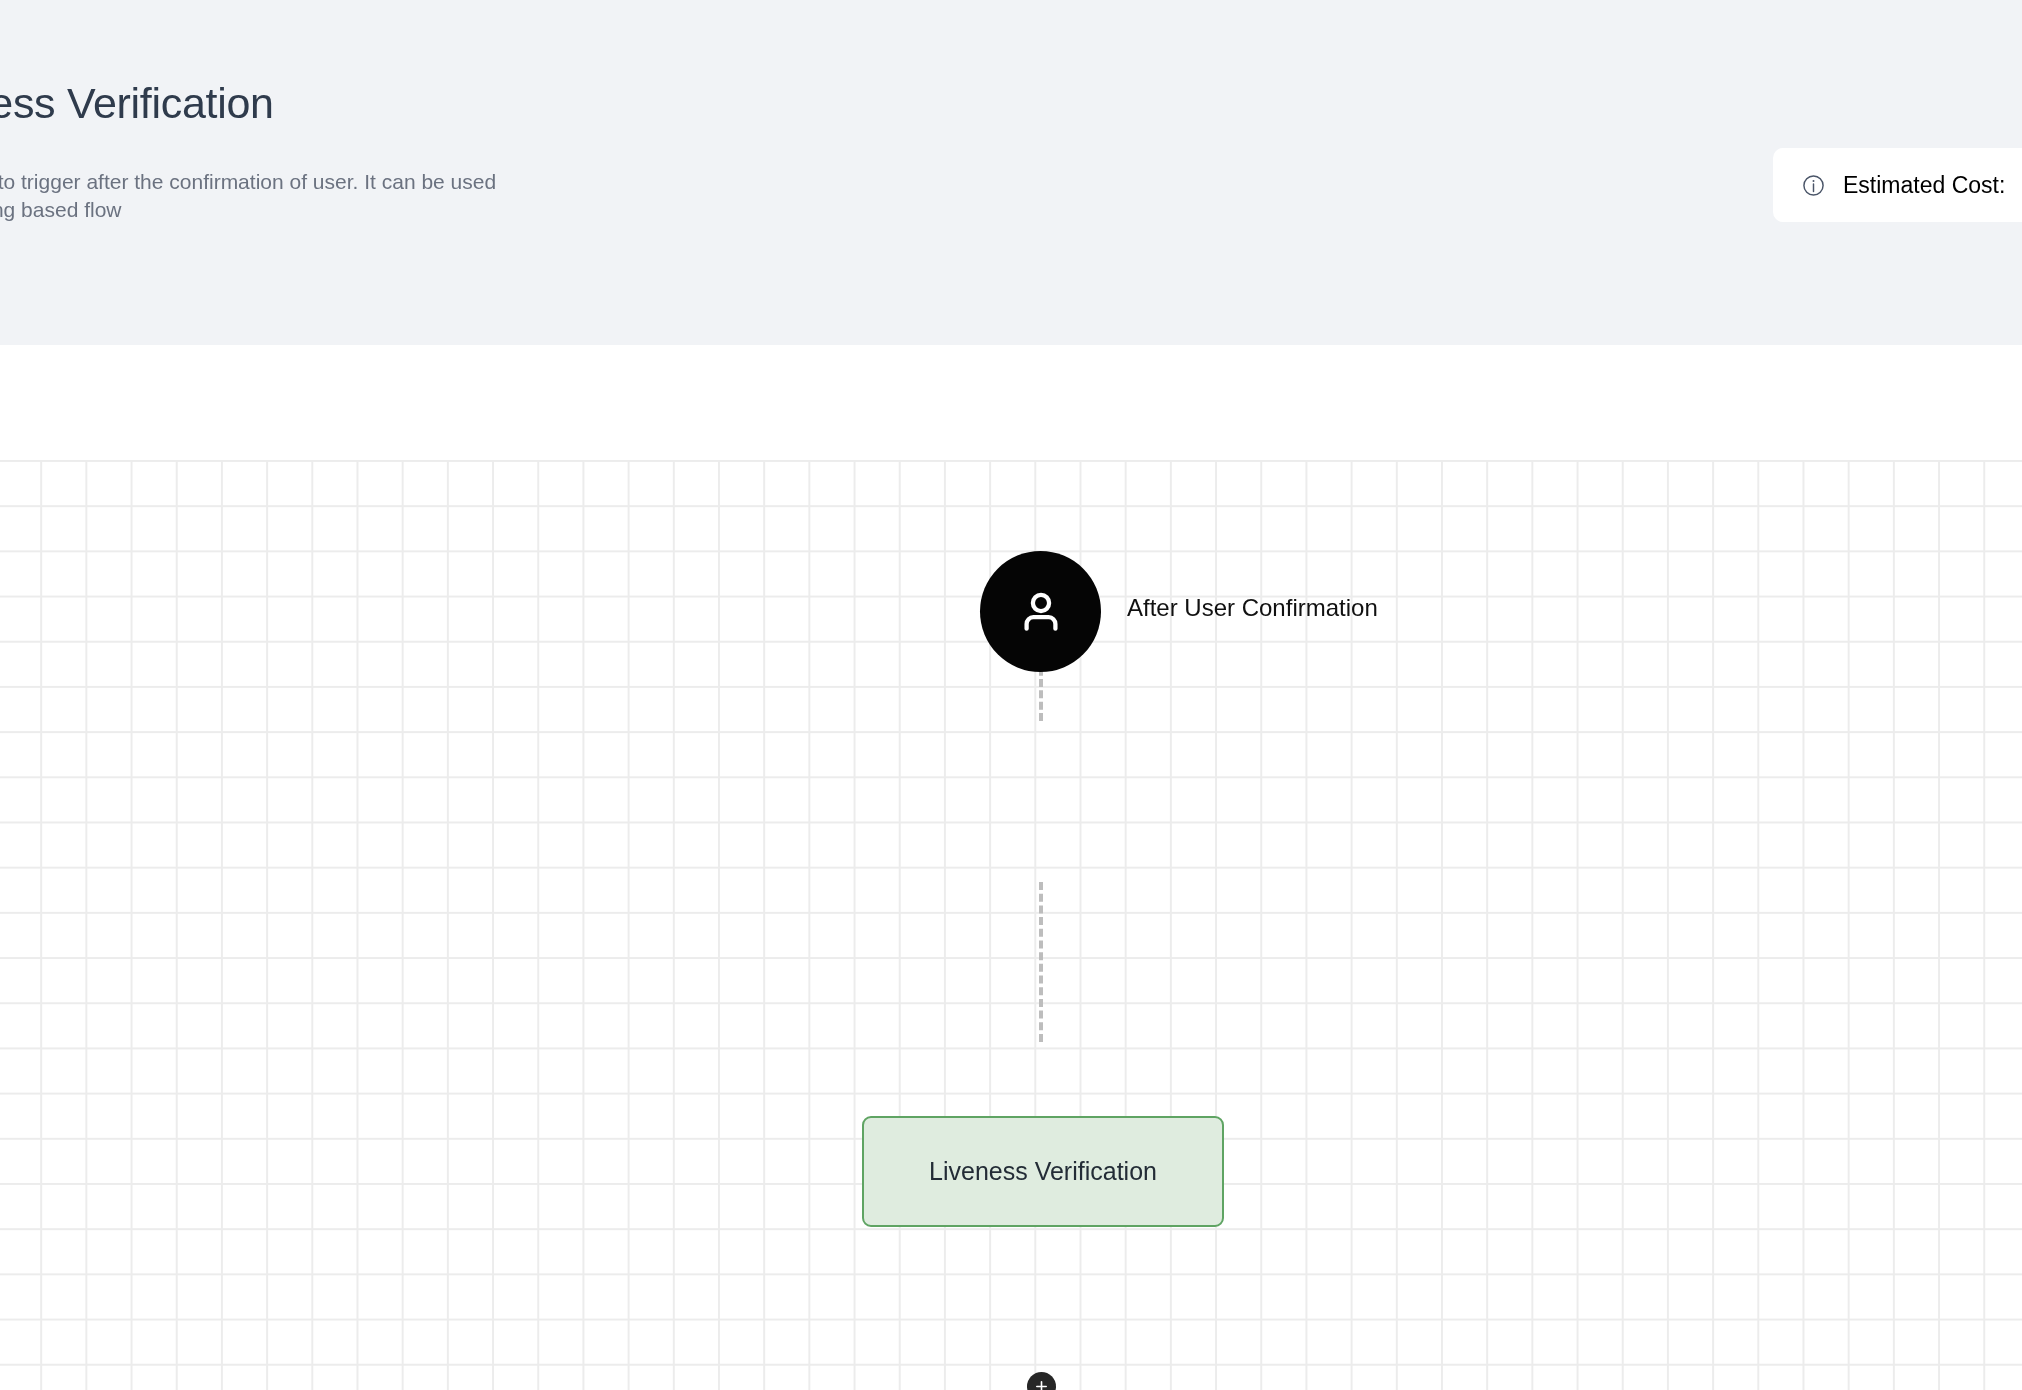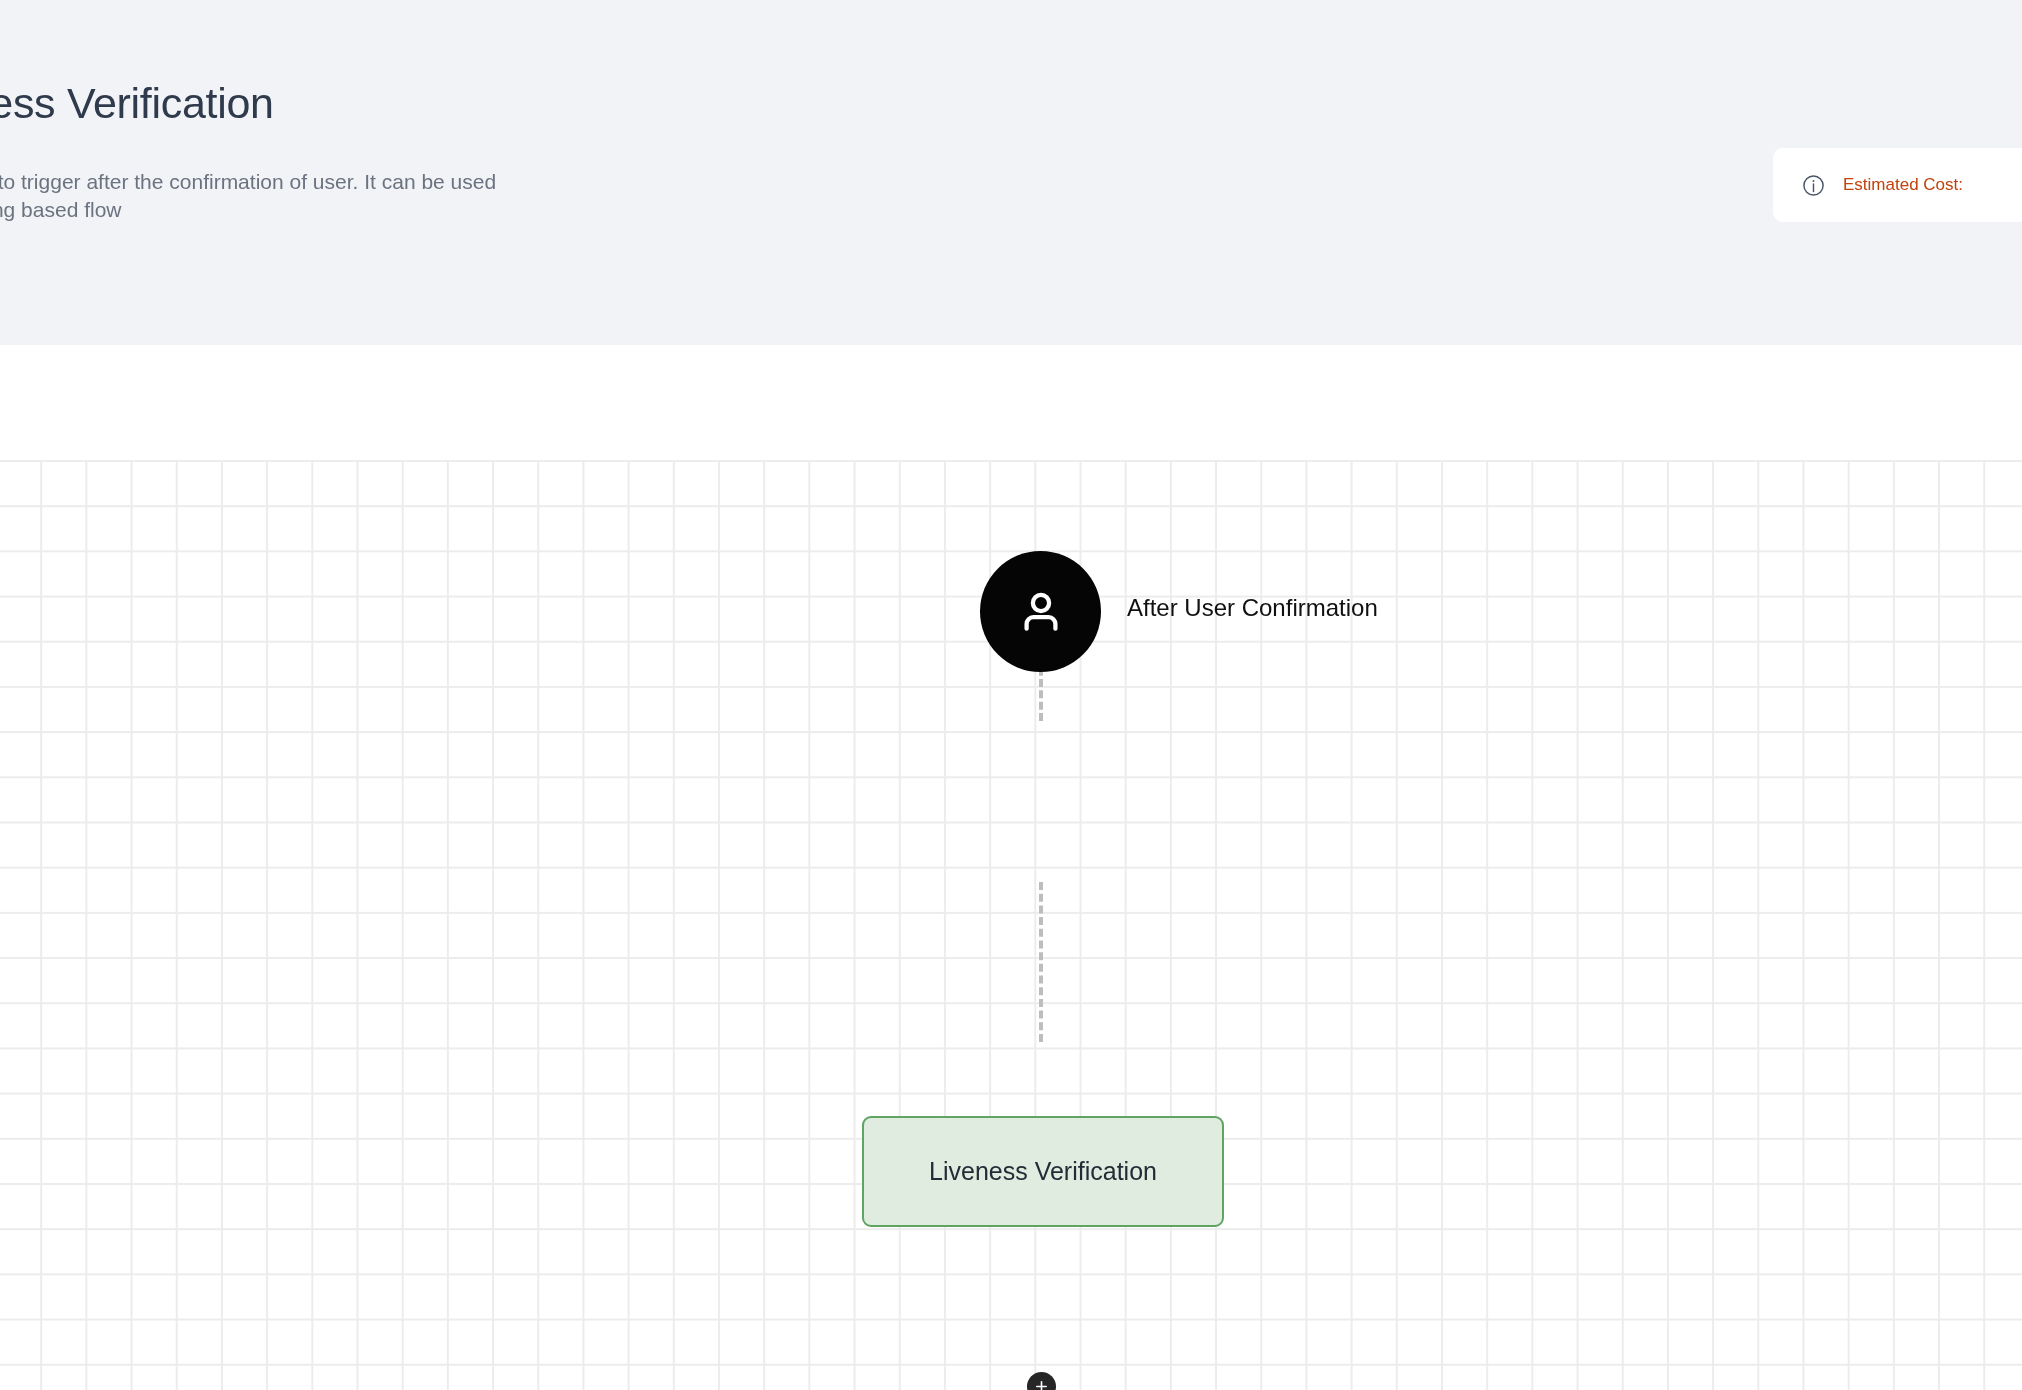--- a/index.html
+++ b/index.html
@@ -75,22 +75,22 @@
 
   .info-icon {
     flex: 0 0 auto;
     width: 25px;
     height: 25px;
     display: block;
     color: #4a5568;
   }
 
   .cost-label {
-    font-size: 17px;
-    color: #c2410c;
+    font-size: 23px;
+    color: #000000;
     white-space: nowrap;
   }
 
   
   .canvas {
     position: absolute;
     left: 0;
     top: 345px;
     width: 2022px;
     height: 1045px;

